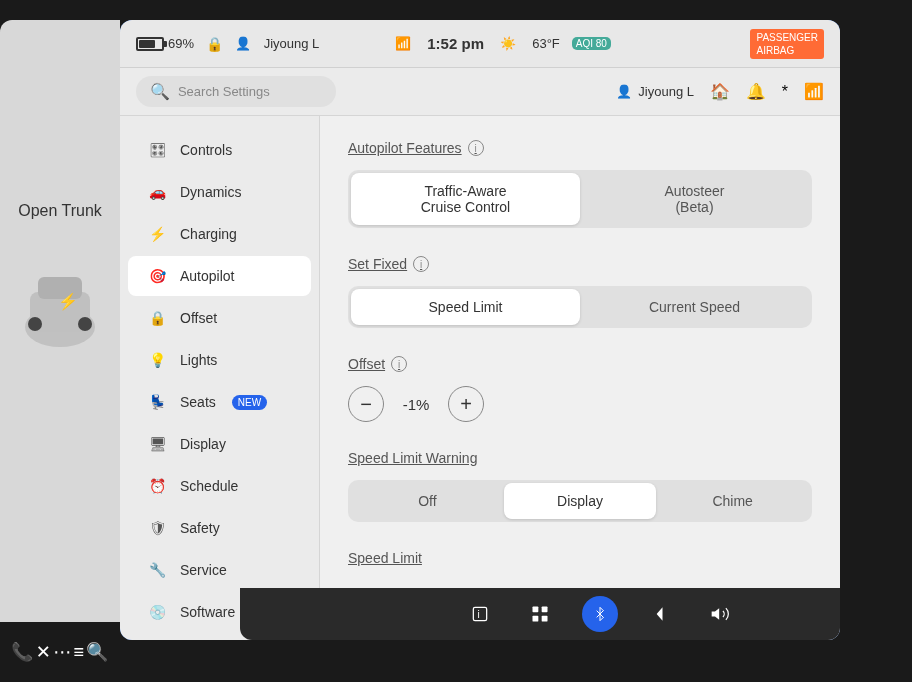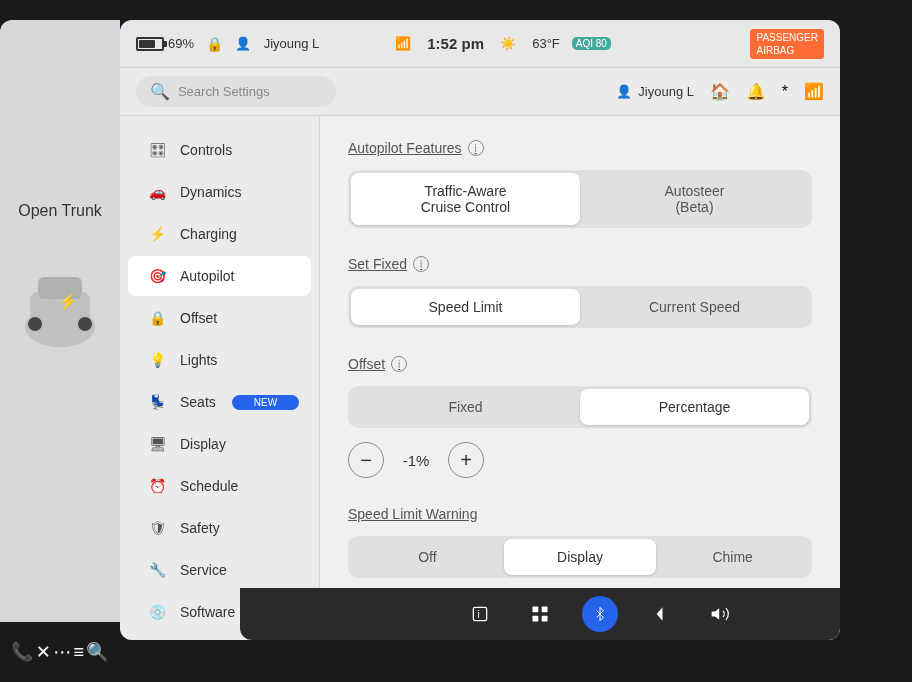--- a/index.html
+++ b/index.html
@@ -197,21 +197,21 @@
       justify-content: center;
       font-size: 14px;
       color: #555;
       flex-shrink: 0;
     }
 
     .new-badge {
       background: #2563eb;
       color: white;
       font-size: 10px;
-      padding: 2px 22px;
+      padding: 2px 6px;
       border-radius: 10px;
       margin-left: 4px;
     }
 
     
     .right-panel {
       flex: 1;
       padding: 24px 28px;
       overflow-y: auto;
       background: #f0f0f0;
@@ -532,24 +532,20 @@
           <button class="seg-btn active">Speed Limit</button>
           <button class="seg-btn">Current Speed</button>
         </div>
       </div>
 
       <div class="section">
         <div class="section-title">
           <span>Offset</span>
           <span class="info-icon">i</span>
         </div>
-        <div class="button-group">
-          <button class="seg-btn">Fixed</button>
-          <button class="seg-btn active">Percentage</button>
-        </div>
         <div class="offset-row">
           <button class="offset-btn">−</button>
           <span class="offset-value">-1%</span>
           <button class="offset-btn">+</button>
         </div>
       </div>
 
       <div class="section">
         <div class="section-title">
           <span>Speed Limit Warning</span>

